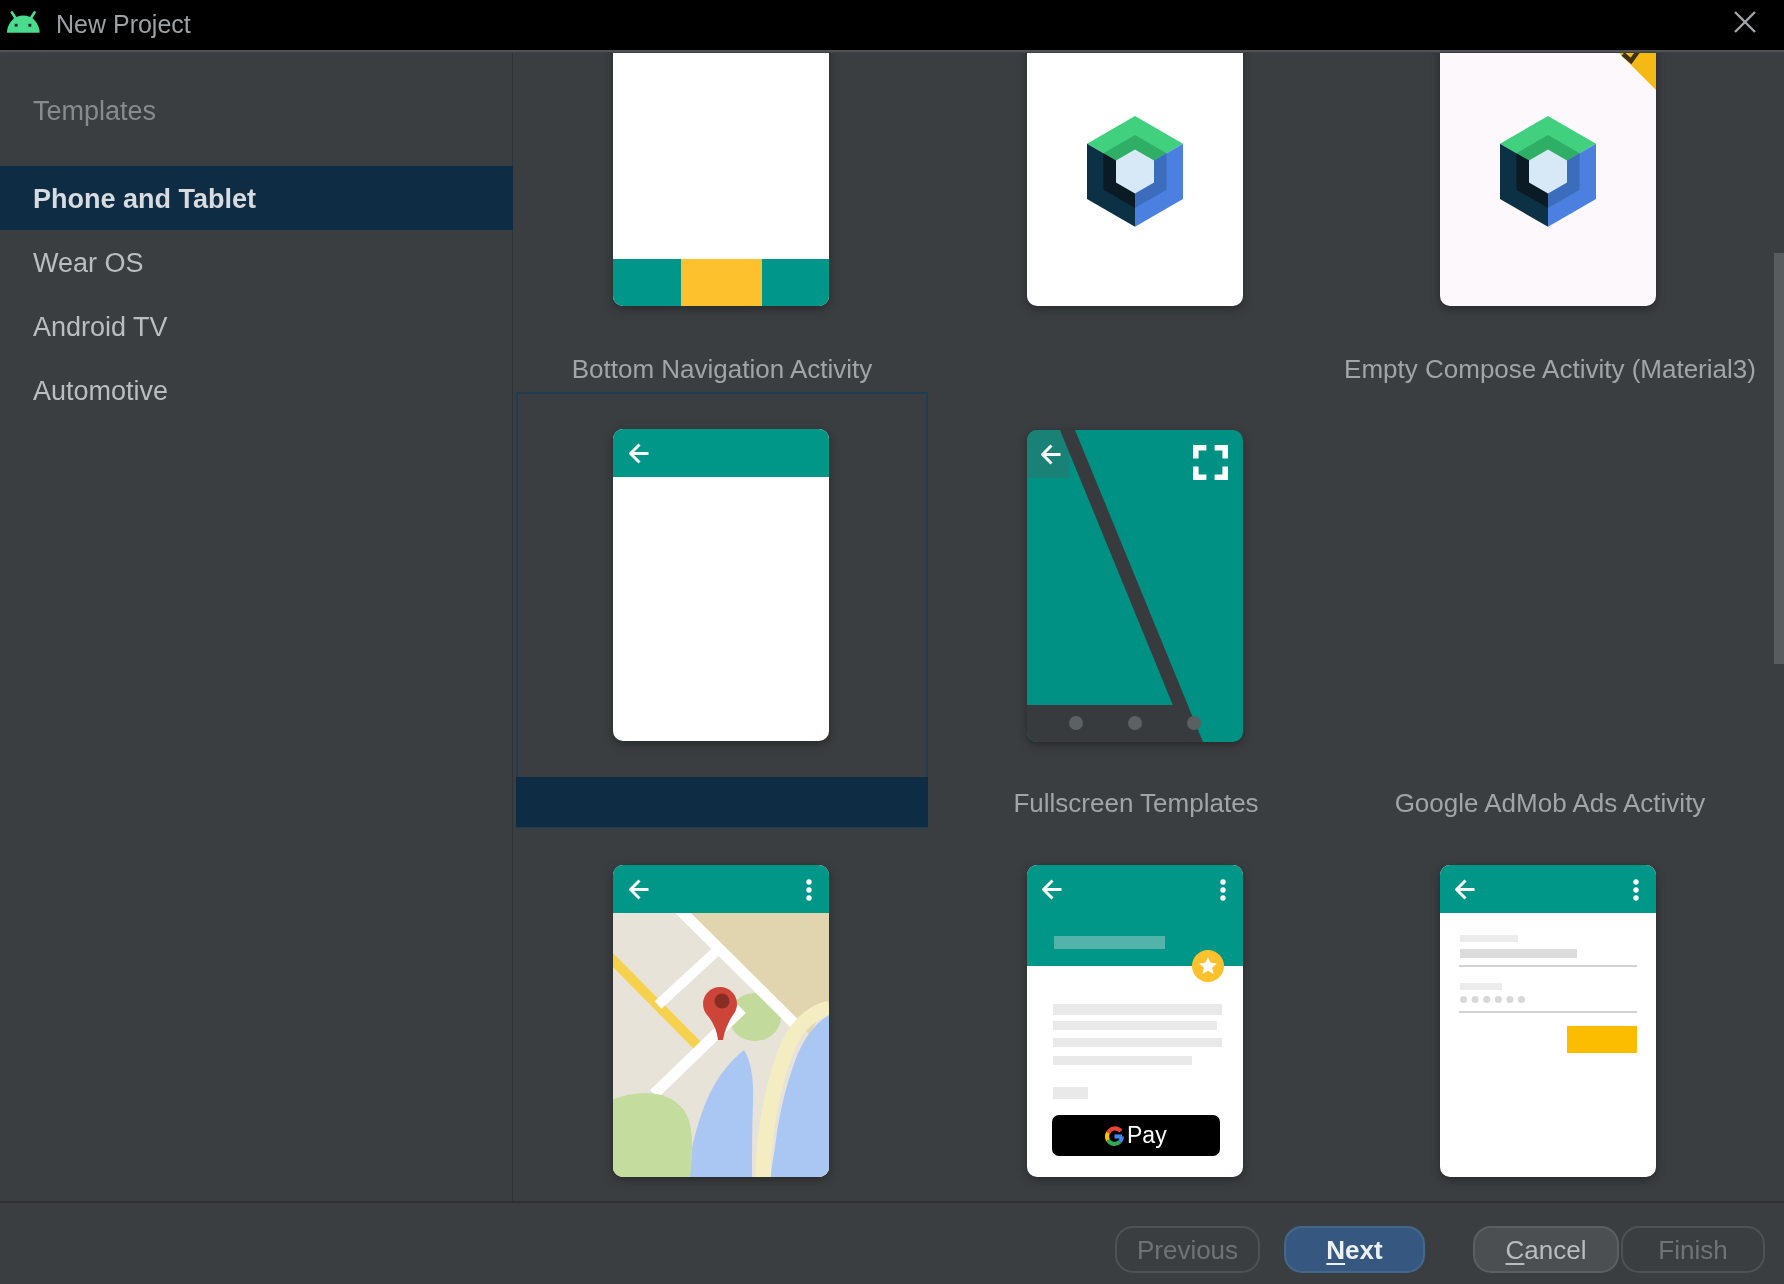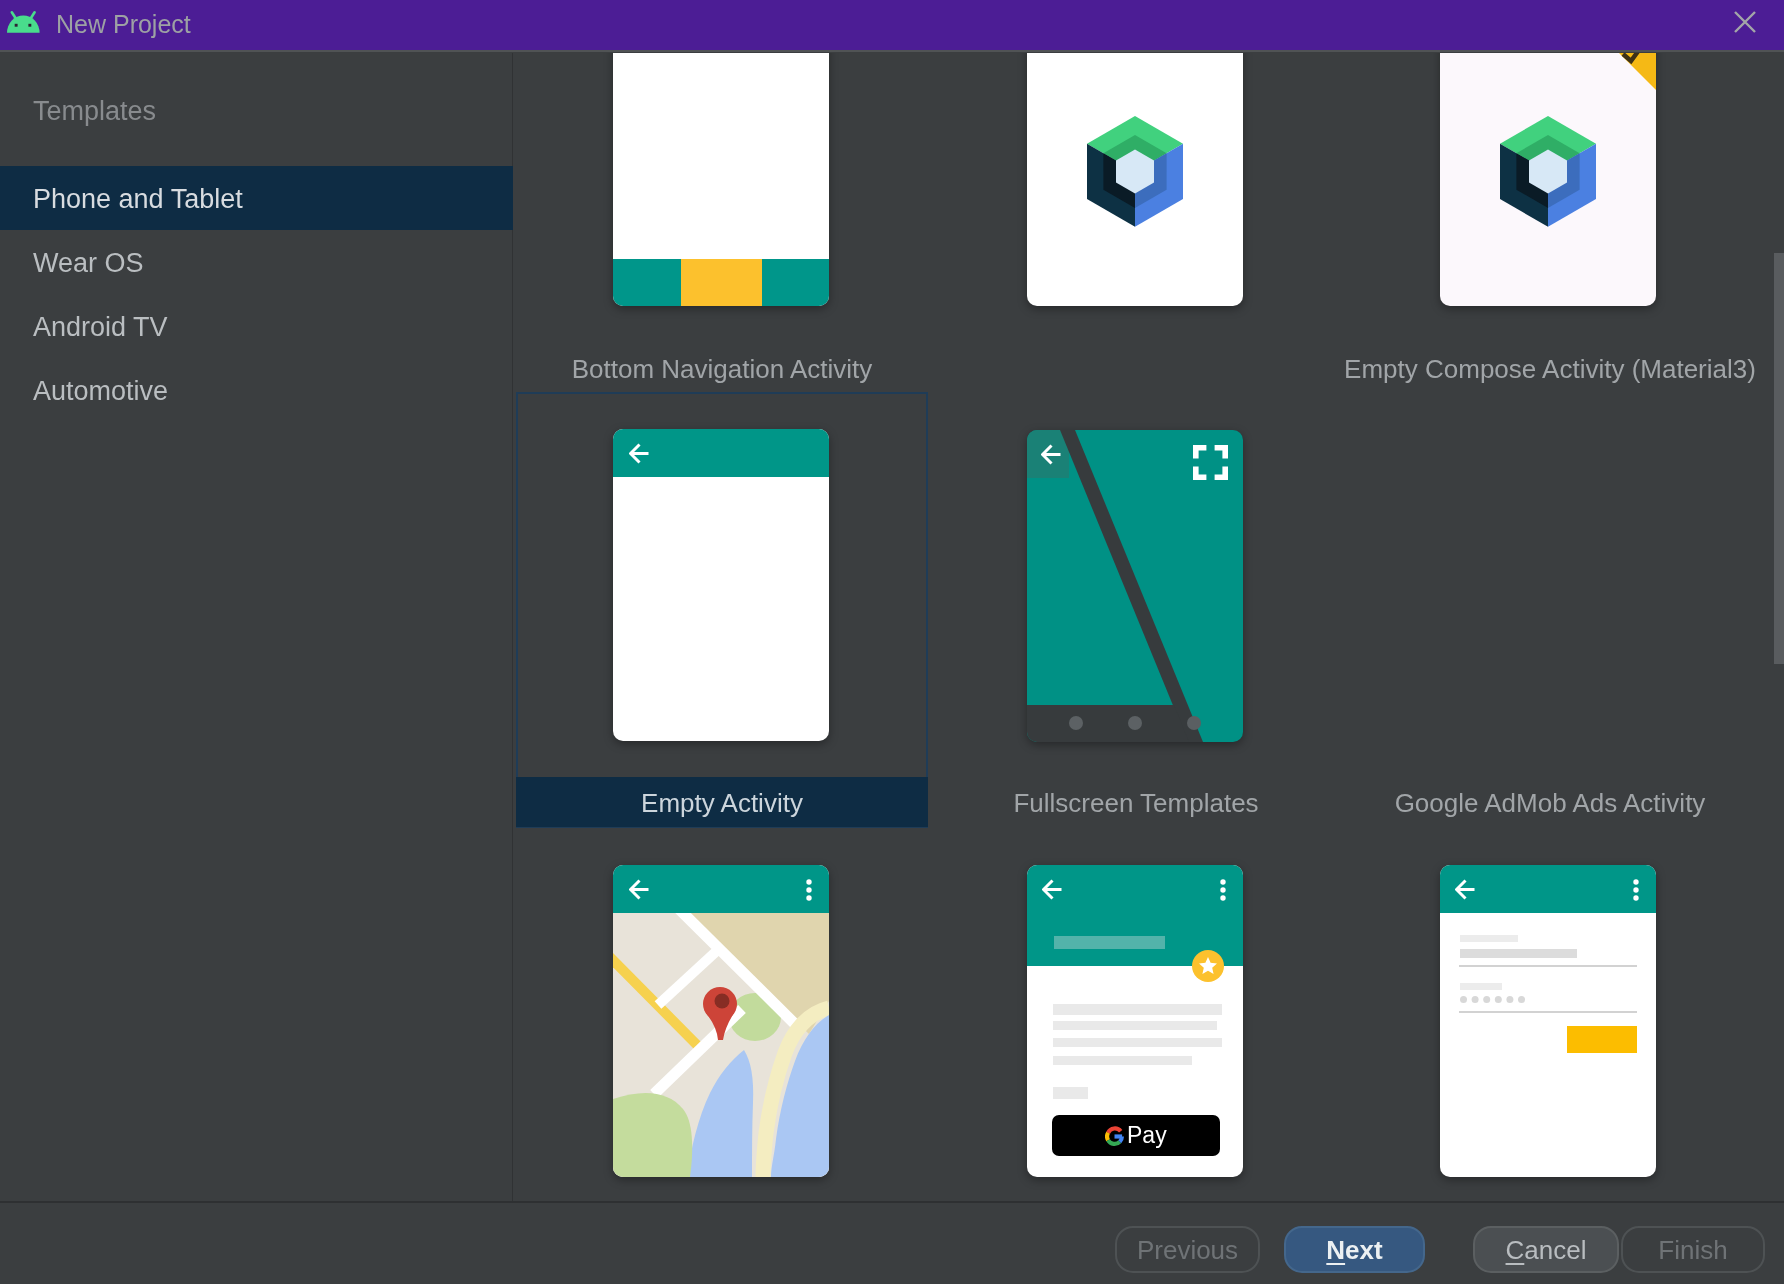--- a/index.html
+++ b/index.html
@@ -1,21 +1,21 @@
 <!DOCTYPE html>
 <html><head>
 <meta charset="utf-8">
 <style>
   * { margin:0; padding:0; box-sizing:border-box; }
   html,body { width:1784px; height:1284px; overflow:hidden; background:#3b3e40; }
   body { font-family:"Liberation Sans", sans-serif; }
   #root { position:absolute; left:0; top:0; width:1784px; height:1284px; background:#3b3e40; }
 
   
-  #titlebar { position:absolute; left:0; top:0; width:1784px; height:52px; background:#4c1d95; border-bottom:2px solid #505355; }
+  #titlebar { position:absolute; left:0; top:0; width:1784px; height:52px; background:#000000; border-bottom:2px solid #505355; }
   #title-text { position:absolute; left:56px; top:10px; font-size:25px; color:#9da1a4; }
   #closex { position:absolute; left:1733px; top:10px; }
 
   
   #sidebar { position:absolute; left:0; top:53px; width:513px; height:1148px; border-right:1px solid #303234; }
   .side-templates { position:absolute; left:33px; top:43px; font-size:27px; color:#888b8e; }
   .side-sel { position:absolute; left:0; top:113px; width:513px; height:64px; background:#0e2c44; }
   .side-item { position:absolute; left:33px; font-size:27px; color:#babec1; }
 
   
@@ -50,35 +50,34 @@
     </svg>
     <div id="title-text">New Project</div>
     <svg id="closex" width="24" height="24" viewBox="0 0 24 24">
       <path d="M2 2 L22 22 M22 2 L2 22" stroke="#a3a6a8" stroke-width="2.4"></path>
     </svg>
   </div>
 
   <div id="sidebar">
     <div class="side-templates">Templates</div>
     <div class="side-sel"></div>
-    <div class="side-item" style="top:131px;color:#d8dce0;">Phone and Tablet</div>
+    <div class="side-item" style="top:131px;color:#d8dce0;font-weight:bold;">Phone and Tablet</div>
     <div class="side-item" style="top:195px;">Wear OS</div>
     <div class="side-item" style="top:259px;">Android TV</div>
     <div class="side-item" style="top:323px;">Automotive</div>
   </div>
 
   <div id="grid">
 
     <div class="cell-sel" style="left:2px;top:339px;width:412px;height:436px;"></div>
     <div style="position:absolute;left:2px;top:724px;width:412px;height:50px;background:#0e2c44;"></div>
 
     <div class="label" style="left:2px;top:301px;">Bottom Navigation Activity</div>
     <div class="label" style="left:830px;top:301px;">Empty Compose Activity (Material3)</div>
 
-    <div class="label" style="left:2px;top:735px;color:#ccd5dc;">Empty Activity</div>
     <div class="label" style="left:416px;top:735px;">Fullscreen Templates</div>
     <div class="label" style="left:830px;top:735px;">Google AdMob Ads Activity</div>
 
     <div class="card" id="card-bottomnav" style="left:99px;top:-59px;">
       <div style="position:absolute;left:0;bottom:0;width:216px;height:47px;background:#00968a;"></div>
       <div style="position:absolute;left:68px;bottom:0;width:81px;height:47px;background:#fcc12d;"></div>
     </div>
     <div class="card" id="card-compose" style="left:513px;top:-59px;">
       <svg width="96" height="111" viewBox="0 0 96 111" style="position:absolute;left:60px;top:122px;">
         <polygon points="48,0 96,27.7 48,55.4 0,27.7" fill="#41d17e"></polygon>

